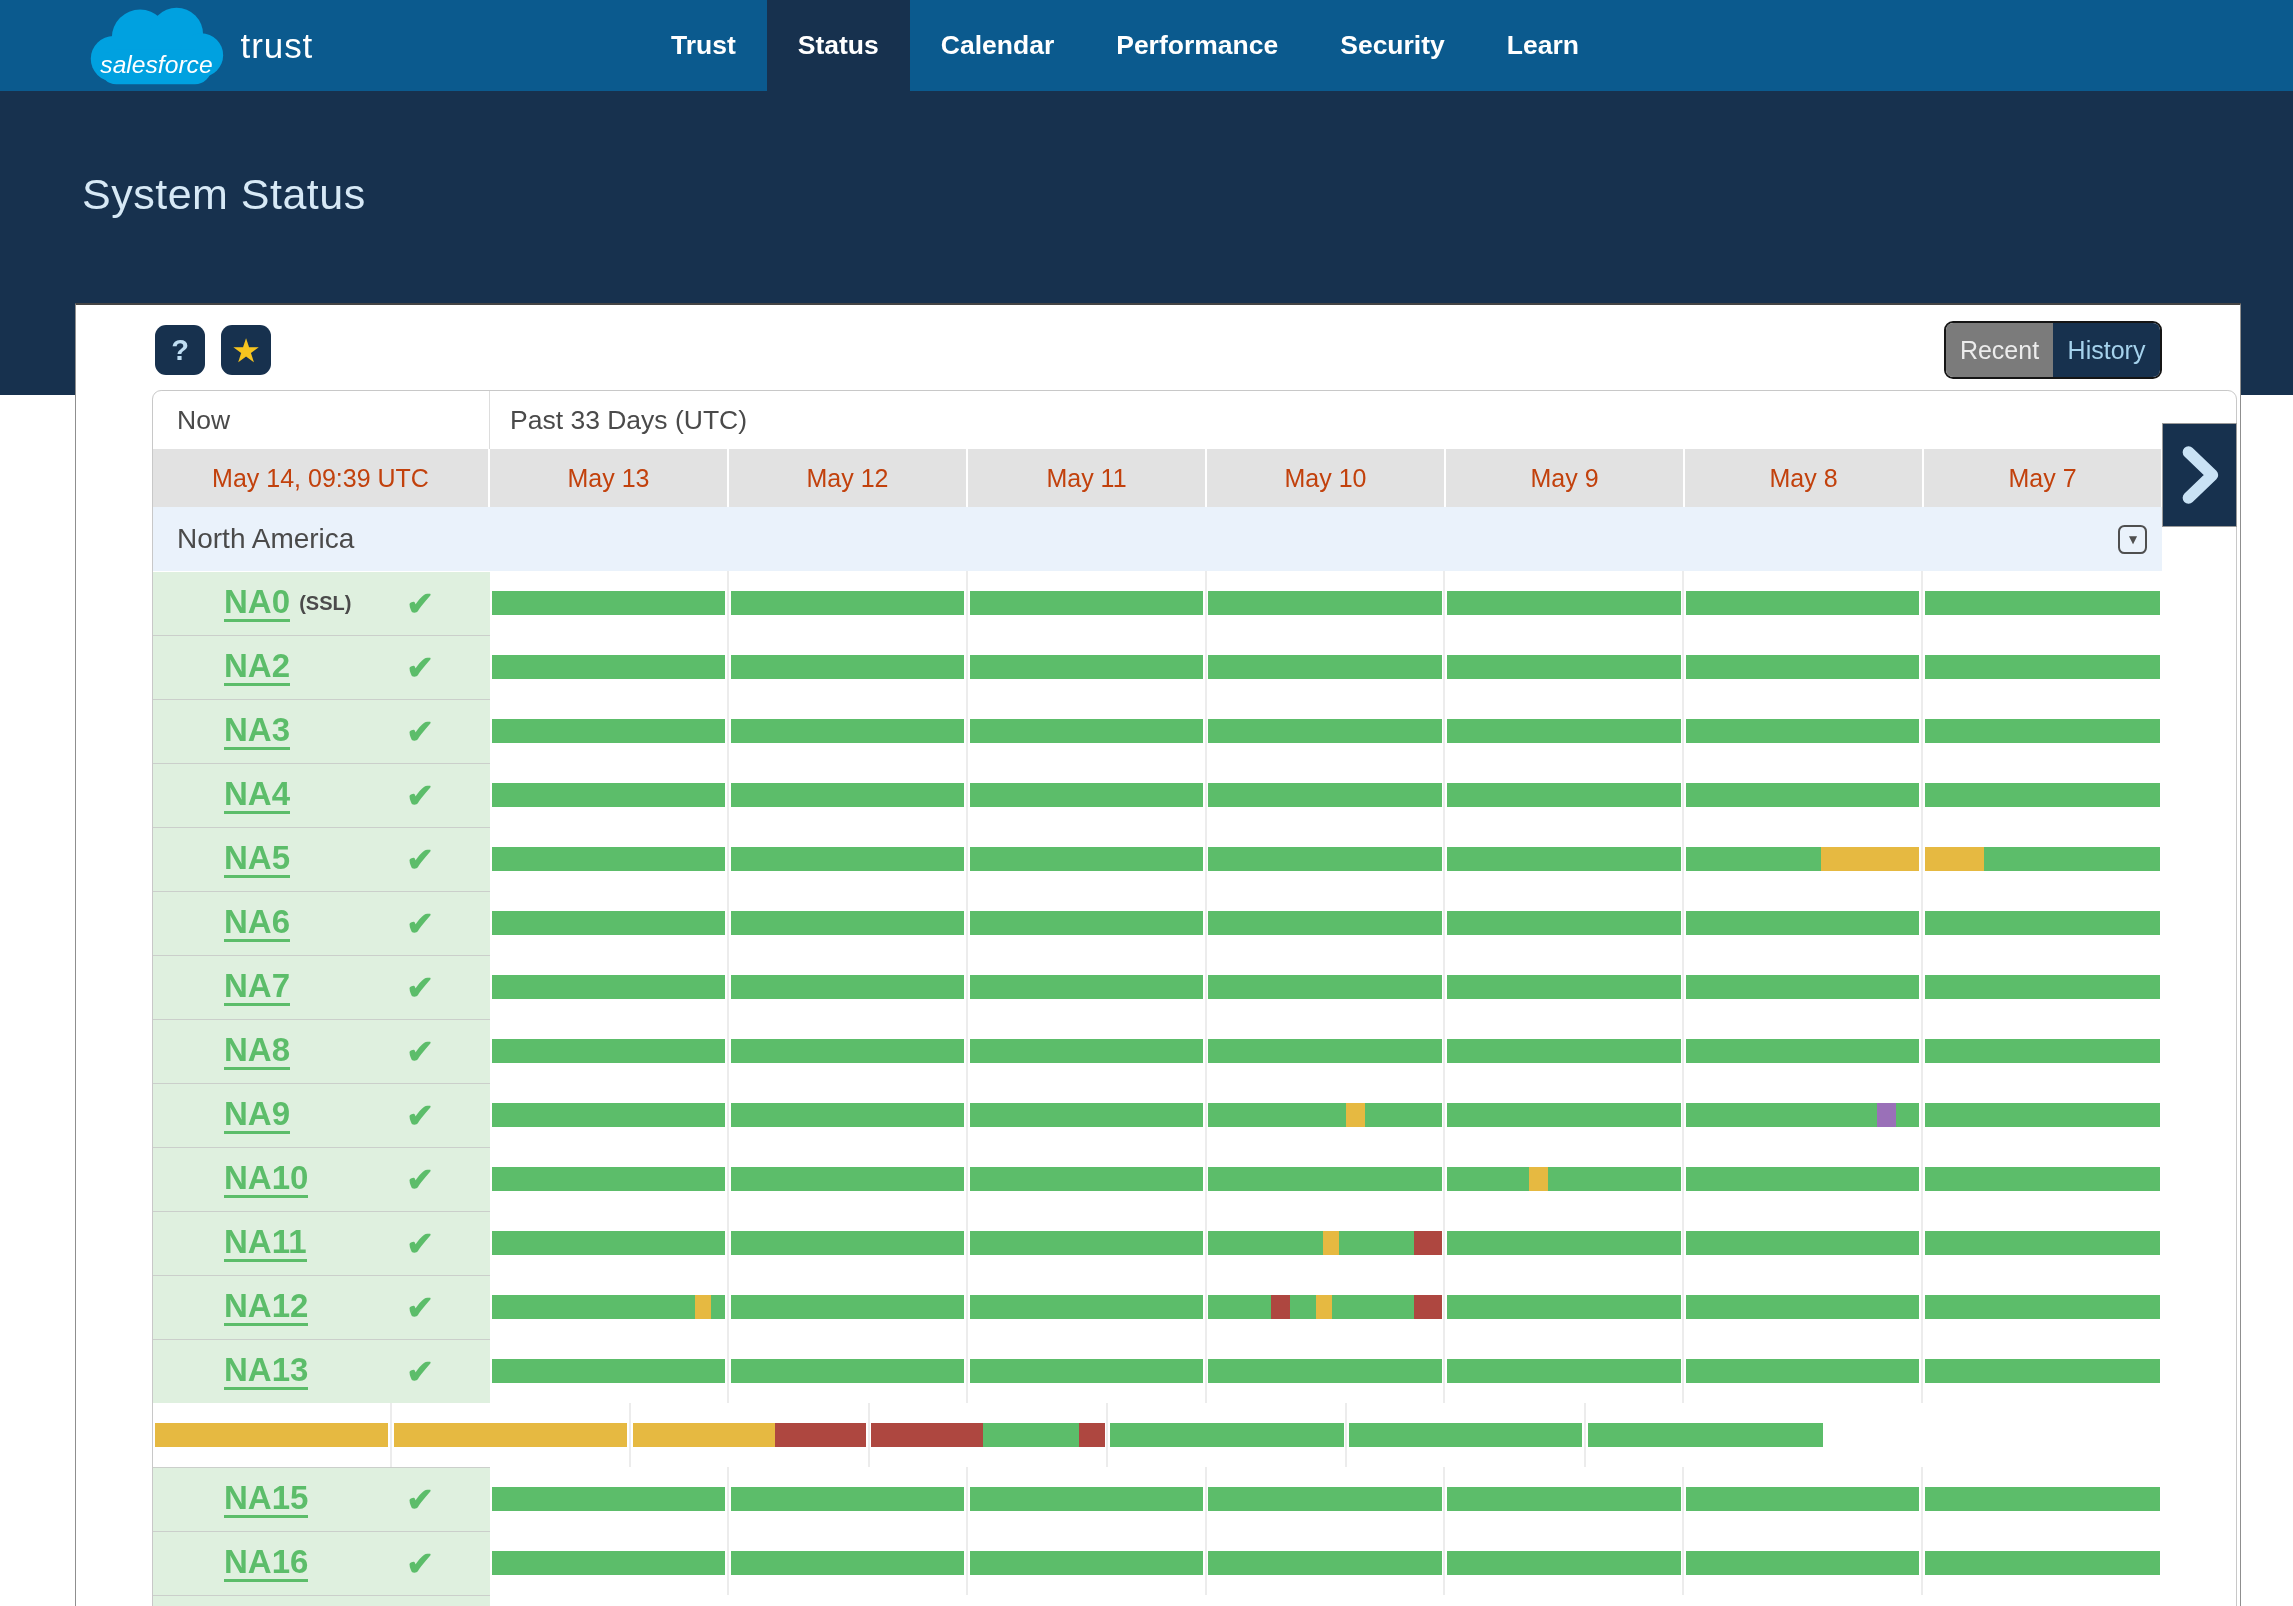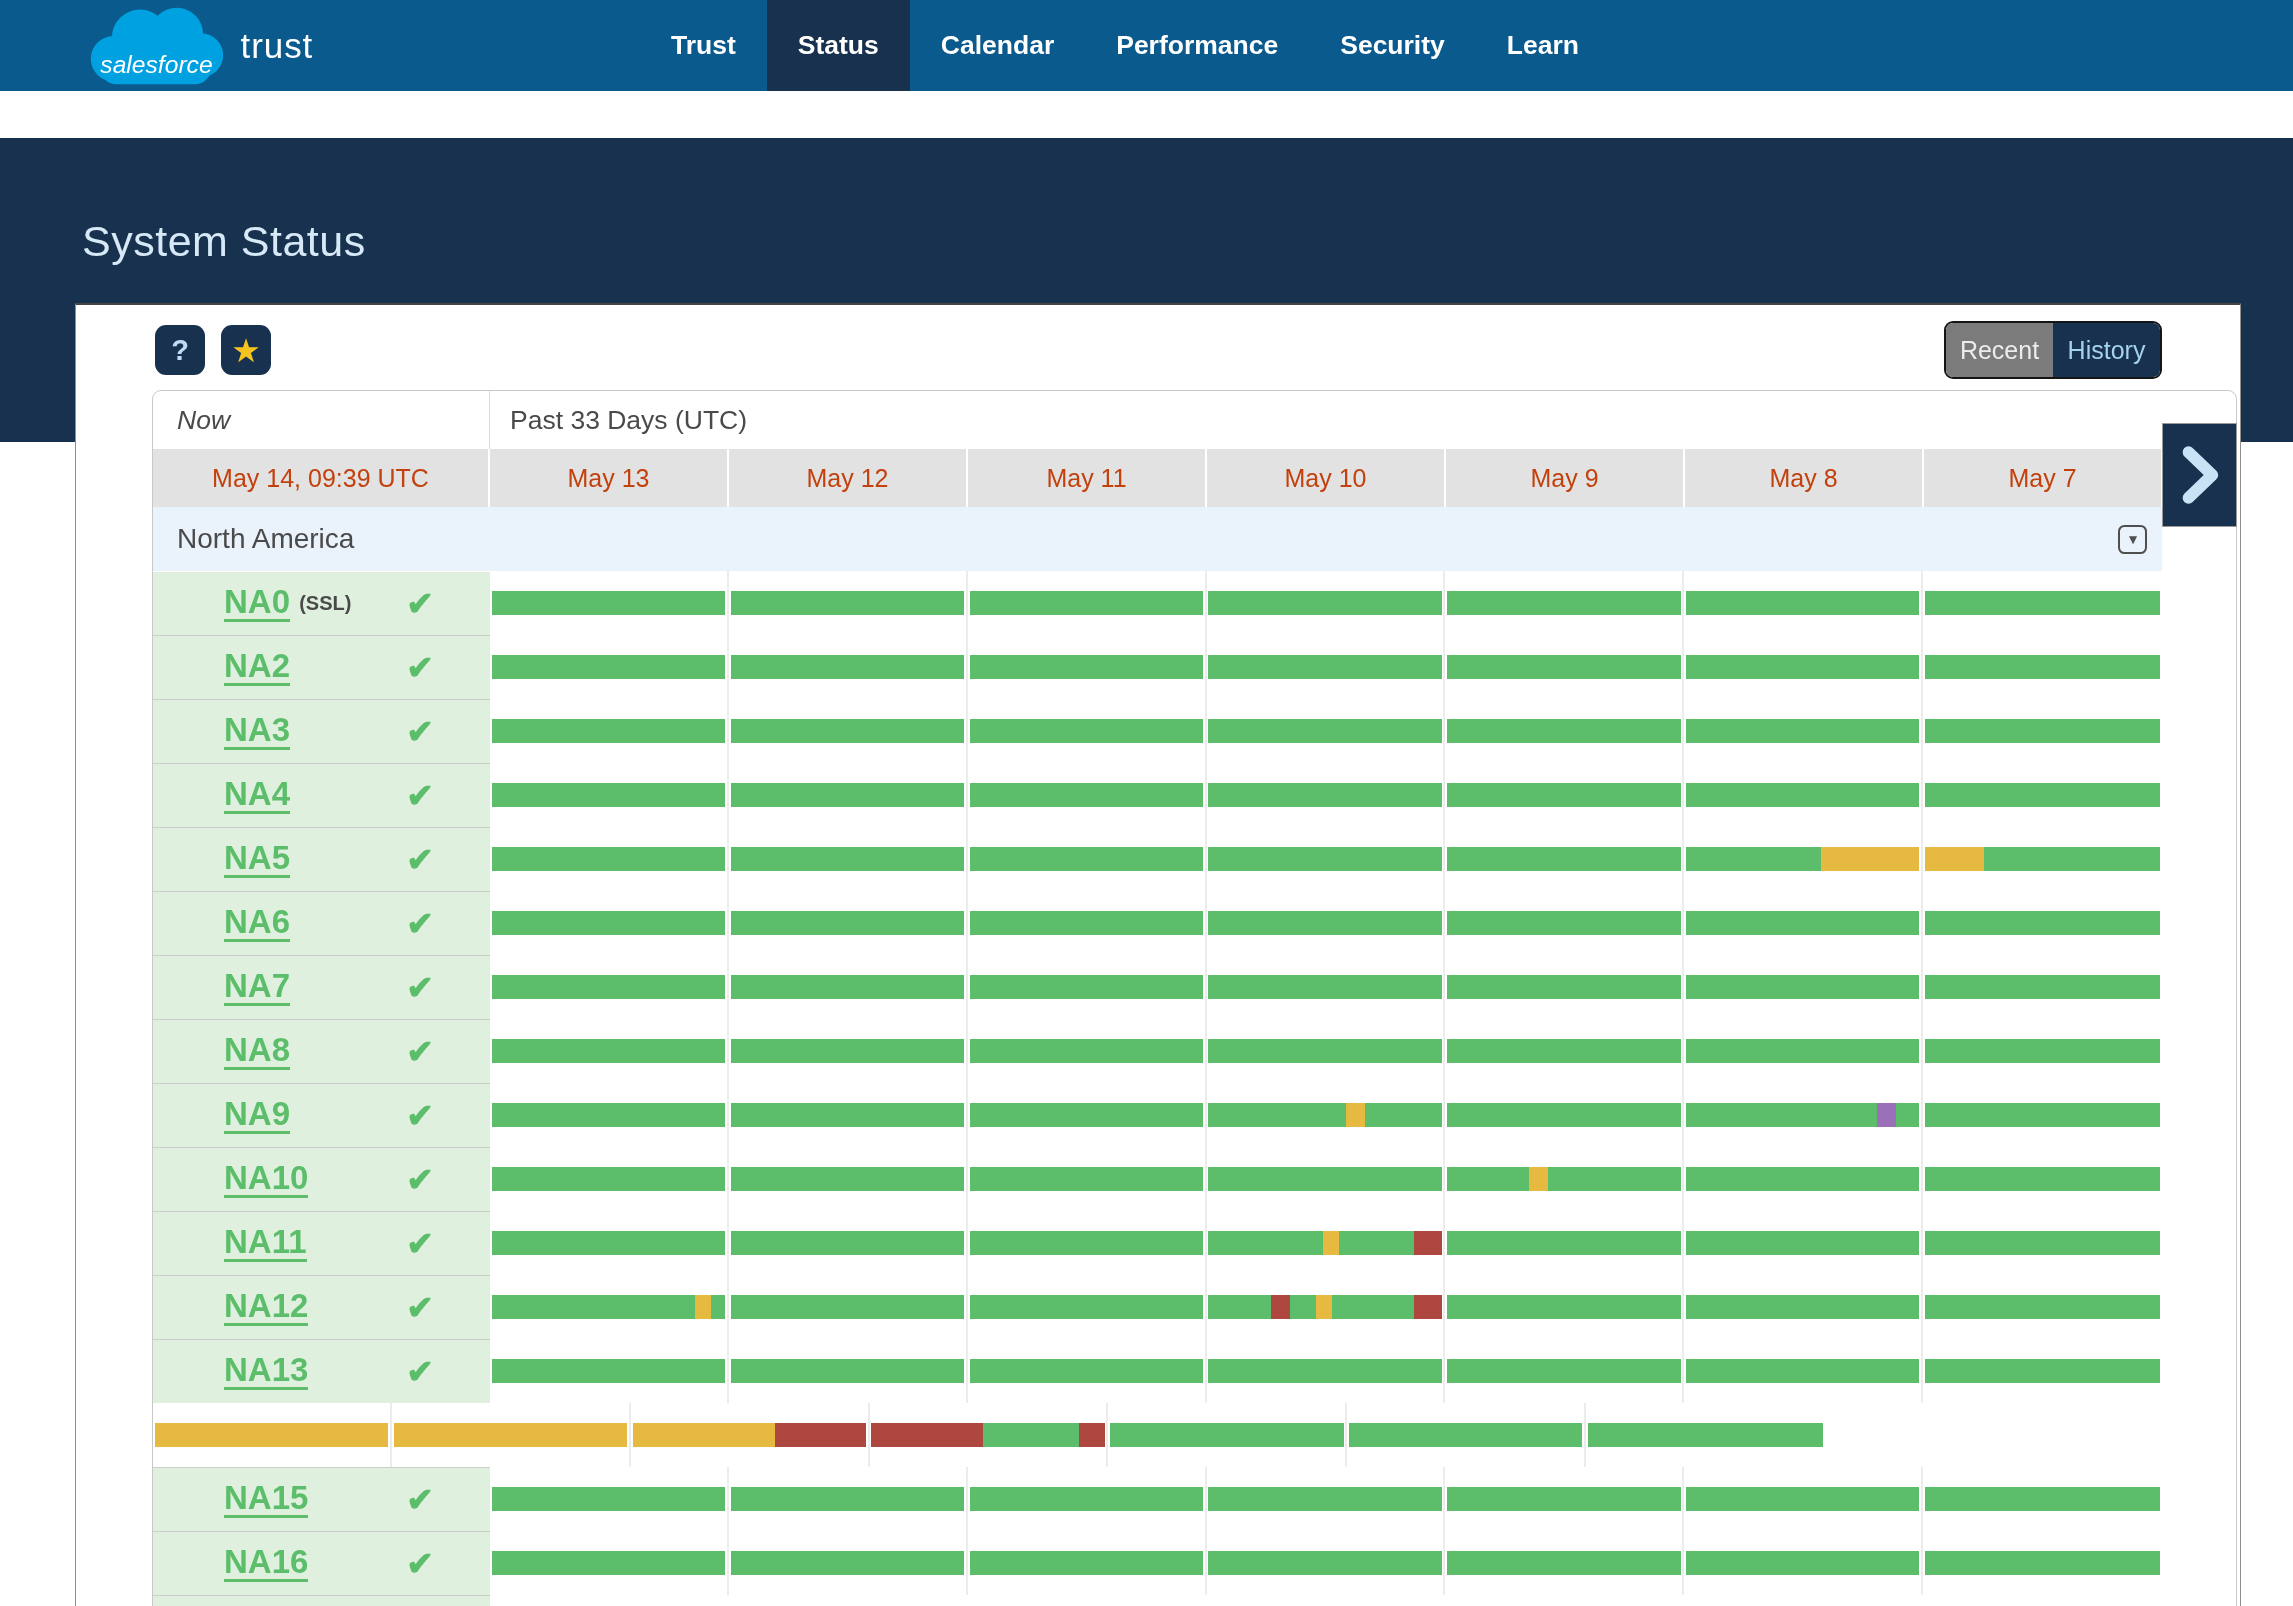--- a/index.html
+++ b/index.html
@@ -9,21 +9,21 @@
   
   .navbar { position: absolute; left: 0; top: 0; width: 2293px; height: 91px; background: #0B5A8E; z-index: 5; }
   .brand { position: absolute; left: 87px; top: 0; height: 91px; display: flex; align-items: center; gap: 14.6px; }
   .brand svg { display: block; }
   .brand-trust { color: #FFFFFF; font-size: 35px; font-weight: 400; letter-spacing: 0.9px; }
   .nav-items { position: absolute; left: 640px; top: 0; height: 91px; display: flex; align-items: stretch; }
   .nav-item { display: flex; align-items: center; padding: 0 31px; color: #FFFFFF; font-size: 26.5px; font-weight: 700; cursor: pointer; }
   .nav-item.active { background: #17314E; }
 
   
-  .hero { position: absolute; left: 0; top: 91px; width: 2293px; height: 304px; background: #17314E; z-index: 1; margin-top: 47px; }
+  .hero { position: absolute; left: 0; top: 91px; width: 2293px; height: 304px; background: #17314E; z-index: 1; }
   .hero h1 { position: absolute; left: 82px; top: 79px; font-size: 43px; font-weight: 400; color: #D7E9F6; letter-spacing: 0.5px; }
 
   
   .card { position: absolute; left: 75px; top: 303px; width: 2166px; height: 1371px; background: #FFFFFF;
           border: 1.8px solid #8F8F8F; border-top: 2.7px solid #454545; z-index: 3; }
 
   .icon-btn { position: absolute; width: 50px; height: 50px; border-radius: 11px; background: #17314E;
               display: flex; align-items: center; justify-content: center; cursor: pointer; }
   .help-btn { left: 79px; top: 20px; color: #BFDDF2; font-size: 29px; font-weight: 700; }
   .star-btn { left: 145px; top: 20px; color: #F6C41F; font-size: 33px; }
@@ -33,21 +33,21 @@
   .toggle-opt { flex: 1; display: flex; align-items: center; justify-content: center; font-size: 25px; cursor: pointer; }
   .toggle-recent { background: #7B7B7B; color: #ECECEC; }
   .toggle-history { background: #17314E; color: #A5D2EC; }
 
   
   .table { position: absolute; left: 76px; top: 85px; width: 2085px; border: 1.8px solid #C8C8C8;
            border-radius: 9.1px 9.1px 0 0; background: #FFFFFF; overflow: hidden; }
 
   .thead { display: flex; height: 58px; align-items: center; }
   .th-now { width: 337px; height: 100%; display: flex; align-items: center; padding-left: 24px;
-            border-right: 1.8px solid #DDDDDD; color: #4A4A4A; font-size: 26.5px; font-style: italic; }
+            border-right: 1.8px solid #DDDDDD; color: #4A4A4A; font-size: 26.5px; }
   .th-span { flex: 1; display: flex; align-items: center; padding-left: 20px; color: #4A4A4A; font-size: 26.5px; }
 
   .date-row { display: flex; height: 58px; }
   .date-cell { background: #E2E2E2; color: #c2410c; font-size: 25px; display: flex; align-items: center;
                justify-content: center; border-right: 2.7px solid #FFFFFF; }
   .date-now { width: 337px; }
   .date-day { width: 239px; }
   .date-strip { flex: 1; background: #FFFFFF; }
 
   .section-row { display: flex; height: 64px; }

